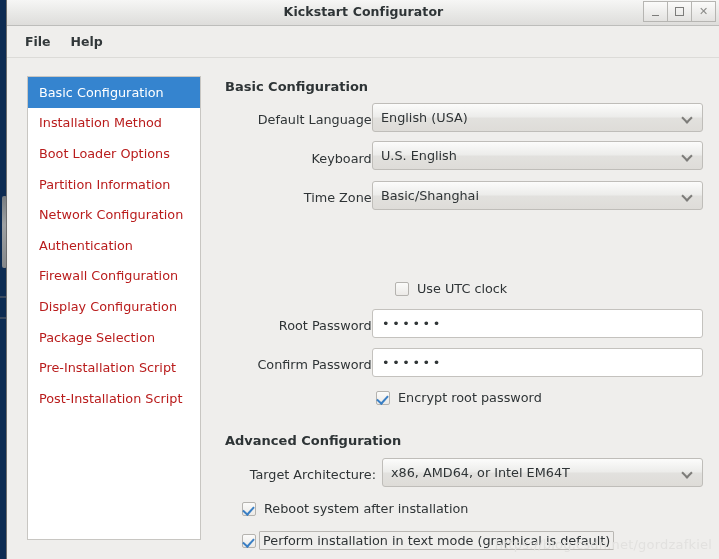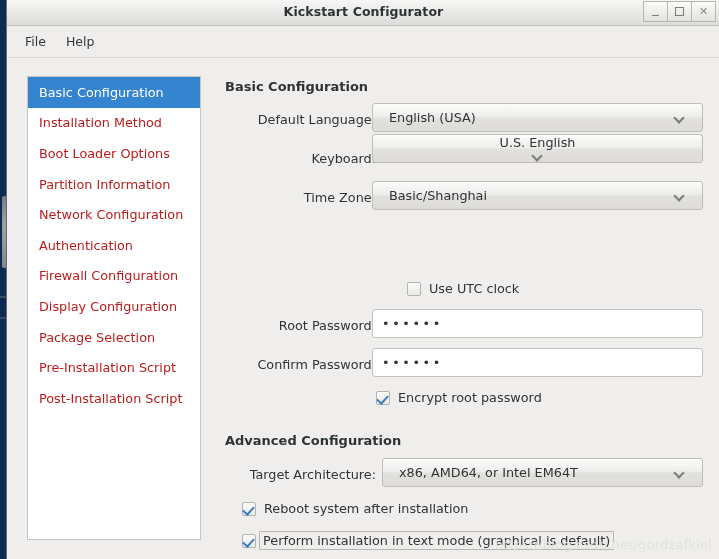--- a/index.html
+++ b/index.html
@@ -110,20 +110,21 @@
     align-items: center;
     padding-left: 10px;
     gap: 4px;
   }
   .menu-item {
     font-size: 12.5px;
     color: #32383a;
     padding: 3px 8px;
     border-radius: 2px;
     cursor: default;
+    font-weight: bold;
   }
 
   
   .content {
     position: relative;
     height: 502px;
     background: #efeeec;
   }
 
   
@@ -182,21 +183,21 @@
 
   .combo {
     position: absolute;
     height: 29px;
     background: linear-gradient(180deg,#fcfcfb 0%, #ececea 48%, #e2e1de 52%, #dedcd8 100%);
     border: 1px solid #bfbdb9;
     border-radius: 3px;
     box-sizing: border-box;
     display: flex;
     align-items: center;
-    padding: 0 16px;
+    padding: 0 8px;
     font-size: 12.8px;
     color: #2f3436;
     cursor: default;
   }
   .combo .val { flex: 1; white-space: nowrap; overflow: hidden; }
   .combo .chev {
     width: 12px; height: 12px;
     position: relative;
     flex: none;
   }
@@ -330,34 +331,34 @@
           <span class="field-label">Default Language:</span>
         </div>
         <div class="combo" style="left:160px; top:45px; width:331px;">
           <span class="val">English (USA)</span>
           <span class="chev"></span>
         </div>
 
         <div class="row" style="left:13px; top:93px; width:151px; justify-content:flex-end;">
           <span class="field-label">Keyboard:</span>
         </div>
-        <div class="combo" style="left:160px; top:76px; width:331px;flex-direction:column;">
+        <div class="combo" style="left:160px; top:83px; width:331px;">
           <span class="val">U.S. English</span>
           <span class="chev"></span>
         </div>
 
         <div class="row" style="left:13px; top:132px; width:151px; justify-content:flex-end;">
           <span class="field-label">Time Zone:</span>
         </div>
         <div class="combo" style="left:160px; top:123px; width:331px;">
           <span class="val">Basic/Shanghai</span>
           <span class="chev"></span>
         </div>
 
-        <div class="check-row" style="left:175px; top:223px;padding-left:20px;">
+        <div class="check-row" style="left:163px; top:223px;padding-left:20px;">
           <span class="cbox"></span>
           <span class="check-label">Use UTC clock</span>
         </div>
 
         <div class="row" style="left:13px; top:260px; width:151px; justify-content:flex-end;">
           <span class="field-label">Root Password:</span>
         </div>
         <div class="textfield" style="left:160px; top:251px; width:331px;">••••••</div>
 
         <div class="row" style="left:13px; top:299px; width:151px; justify-content:flex-end;">

